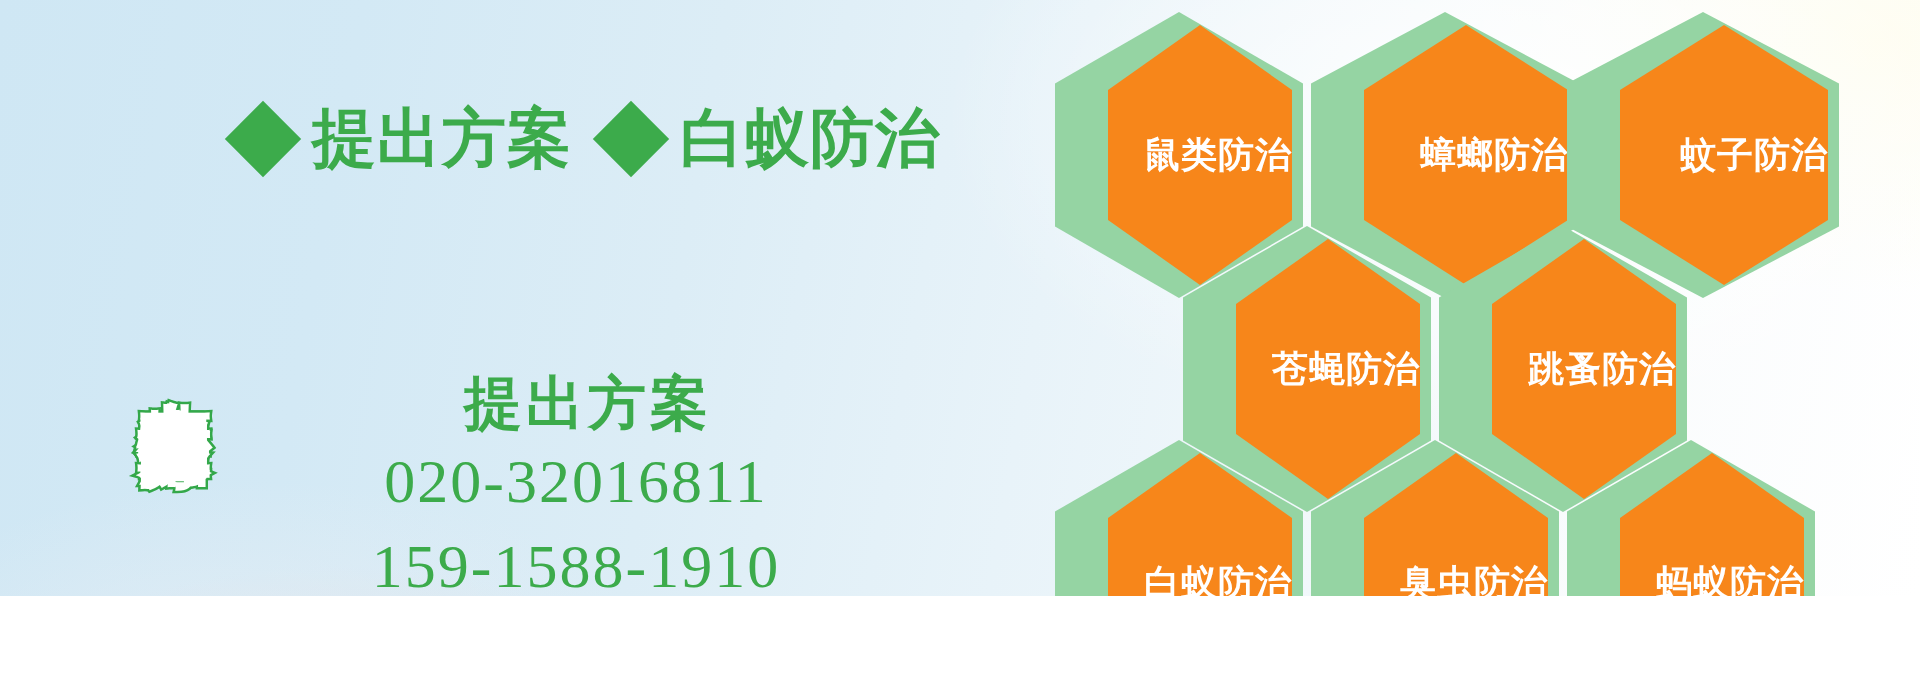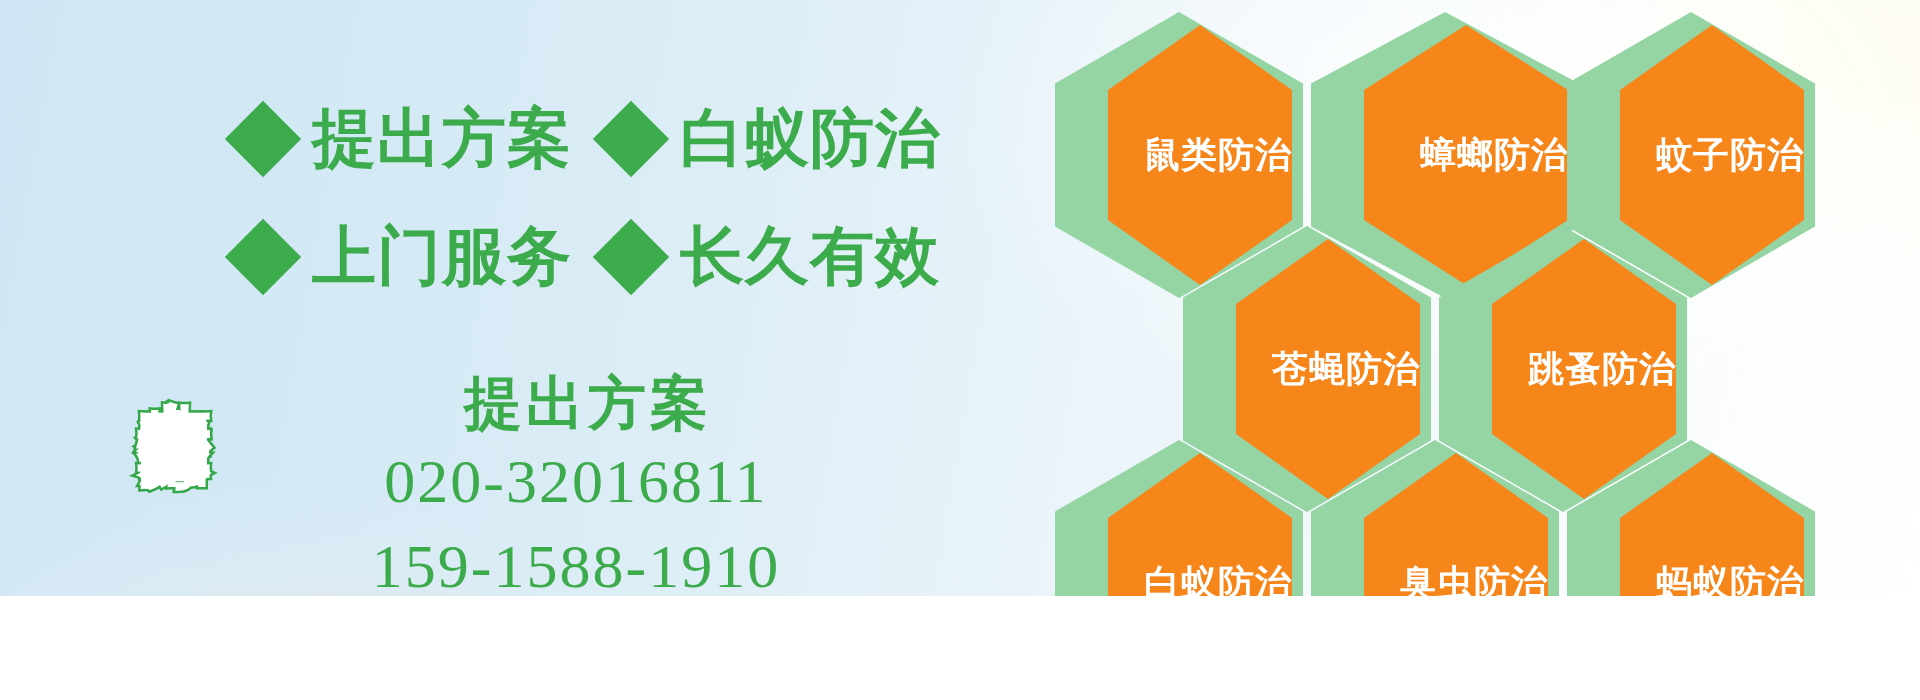--- a/index.html
+++ b/index.html
@@ -180,30 +180,20 @@
       <div class="feature-item">
         <span class="diamond-icon" style="background: rgb(60, 171, 75);"></span>
         <span class="feature-label" style="color: rgb(60, 171, 75);">提出方案</span>
       </div>
       <div class="feature-item">
         <span class="diamond-icon" style="background: rgb(60, 171, 75);"></span>
         <span class="feature-label" style="color: rgb(60, 171, 75);">白蚁防治</span>
       </div>
     </div>
 
-    <div class="feature-row">
-      <div class="feature-item">
-        <span class="diamond-icon" style="background: rgb(60, 171, 75);"></span>
-        <span class="feature-label" style="color: rgb(60, 171, 75);">上门服务</span>
-      </div>
-      <div class="feature-item">
-        <span class="diamond-icon" style="background: rgb(60, 171, 75);"></span>
-        <span class="feature-label" style="color: rgb(60, 171, 75);">长久有效</span>
-      </div>
-    </div>
 
   </div>
 
   <div id="contact">
     <div id="contact-heading" style="color: rgb(60, 171, 75);">提出方案</div>
     <div class="contact-phone" style="color: rgb(60, 171, 75);">020-32016811</div>
     <div class="contact-phone" style="color: rgb(60, 171, 75);">159-1588-1910</div>
   </div>
 
   <div id="hex-grid">
@@ -215,21 +205,21 @@
       </div>
     </div>
 
     <div class="hex-cell" style="left: 256px; top: 18px; padding-left: 20px;">
       <div class="hex-outer" style="background: rgb(149, 212, 163);"></div>
       <div class="hex-inner" style="background: rgb(247, 134, 26);">
         <span class="hex-label" style="color: rgb(255, 255, 255);">蟑螂防治</span>
       </div>
     </div>
 
-    <div class="hex-cell" style="left: 512px; top: 18px;">
+    <div class="hex-cell" style="left: 512px; top: 18px; padding-left: 24px;">
       <div class="hex-outer" style="background: rgb(149, 212, 163);"></div>
       <div class="hex-inner" style="background: rgb(247, 134, 26);">
         <span class="hex-label" style="color: rgb(255, 255, 255);">蚊子防治</span>
       </div>
     </div>
 
     <div class="hex-cell" style="left: 128px; top: 232px;">
       <div class="hex-outer" style="background: rgb(149, 212, 163);"></div>
       <div class="hex-inner" style="background: rgb(247, 134, 26);">
         <span class="hex-label" style="color: rgb(255, 255, 255);">苍蝇防治</span>

